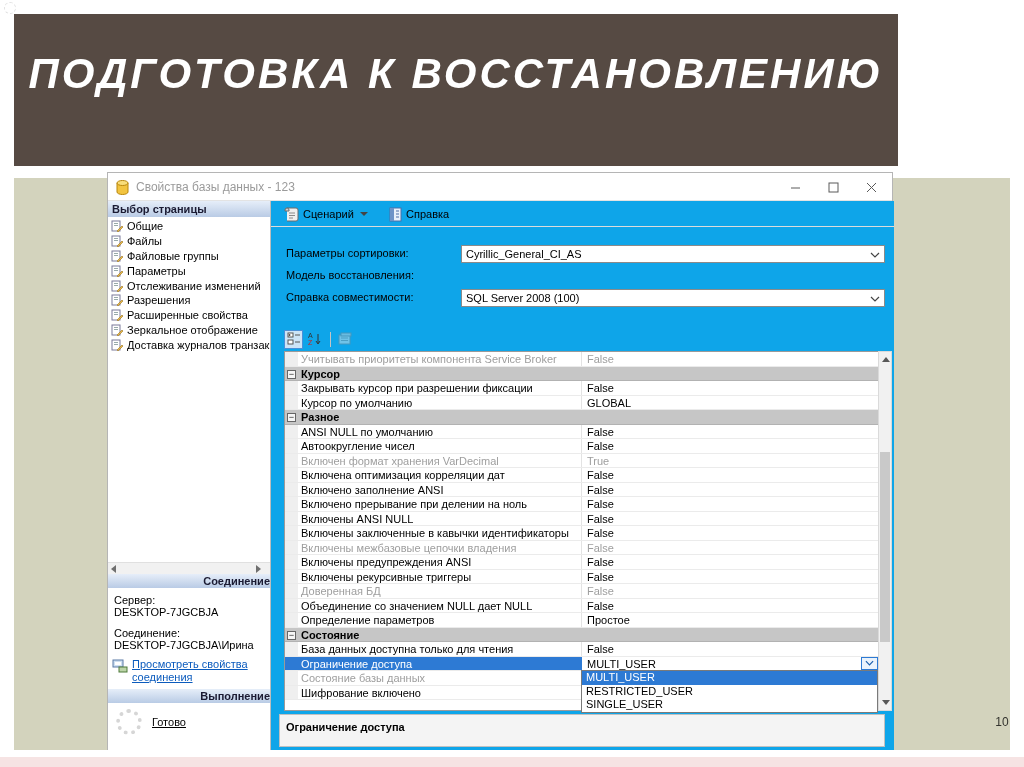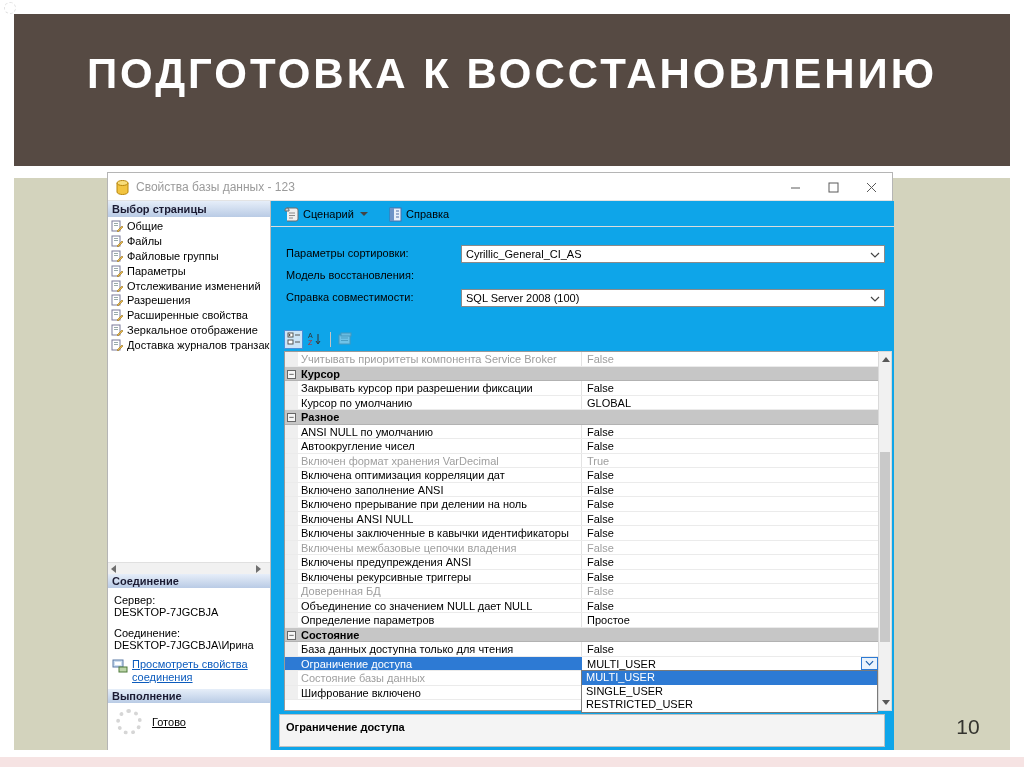--- a/index.html
+++ b/index.html
@@ -1,25 +1,25 @@
 <!DOCTYPE html>
 <html><head>
 <meta charset="utf-8">
 <style>
   * { margin:0; padding:0; box-sizing:border-box; }
   html,body { width:1024px; height:767px; background:#ffffff; font-family:"Liberation Sans", sans-serif; }
   .canvas { position:relative; width:1024px; height:767px; background:#ffffff; overflow:hidden; }
 
   .deco-mark { position:absolute; left:4px; top:2px; width:12px; height:12px; border:1px dashed #e2e2e2; border-radius:50%; }
 
-  .slide-header { position:absolute; left:14px; top:14px; width:996px; height:152px; background:#564a43; }
+  .slide-header { position:absolute; left:14px; top:14px; width:884px; height:152px; background:#564a43;font-style:italic; }
   .slide-title  { text-align:center; padding-top:36px; font-size:42px; font-weight:bold; color:#ffffff; letter-spacing:3px; }
 
   .slide-body { position:absolute; left:14px; top:178px; width:996px; height:572px; background:#d3d3bd; }
-  .page-number { position:absolute; left:934px; top:537px; width:40px; text-align:center; font-size:21px; color:#33332e; }
+  .page-number { position:absolute; left:968px; top:537px; width:40px; text-align:center; font-size:12px; color:#33332e; }
 
   .bottom-strip { position:absolute; left:0; top:757px; width:1024px; height:10px; background:#f6e3e3; }
 
   
   .dialog { position:absolute; left:107px; top:172px; width:786px; height:578px; background:#f0f0f0; border:1px solid #b5b5b5; font-size:11px; color:#000; }
 
   .titlebar { position:absolute; left:0; top:0; width:100%; height:28px; background:#ffffff; border-bottom:1px solid #e3e3e3; }
   .titlebar .db-ico { position:absolute; left:8px; top:7px; }
   .titlebar .tb-title { position:absolute; left:28px; top:0; line-height:28px; font-size:12px; color:#9b9b9b; white-space:nowrap; }
   .win-btns { position:absolute; right:2px; top:0; height:28px; display:flex; }
@@ -29,21 +29,21 @@
   .pane-header { height:16px; line-height:16px; font-weight:bold; padding-left:4px; background:linear-gradient(#e6eef9,#b9cbe5); color:#1b1b33; white-space:nowrap; overflow:hidden; }
   .side-items { padding-top:2px; }
   .side-item { height:14.8px; display:flex; align-items:center; padding-left:3px; white-space:nowrap; overflow:hidden; cursor:default; }
   .side-item svg { flex:0 0 auto; margin-right:4px; }
 
   .hscroll { position:absolute; left:0; top:361px; width:162px; height:12px; background:#f1f1f1; border-top:1px solid #e0e0e0; }
   .hs-arrow { position:absolute; top:2px; width:0; height:0; border-top:4px solid transparent; border-bottom:4px solid transparent; }
   .hs-left  { left:3px; border-right:5px solid #6f6f6f; }
   .hs-right { right:9px; border-left:5px solid #6f6f6f; }
 
-  .sec-header { position:absolute; left:0; width:162px; height:14px; line-height:14px; font-weight:bold; padding-left:4px; background:linear-gradient(#e6eef9,#b9cbe5); color:#1b1b33; }
+  .sec-header { position:absolute; left:0; width:162px; height:14px; line-height:14px; font-weight:bold; padding-left:4px; background:linear-gradient(#e6eef9,#b9cbe5); color:#1b1b33;text-align:right; }
   .conn-header { top:373px; }
   .exec-header { top:488px; }
   .sb-text { position:absolute; left:6px; white-space:nowrap; }
   .link-row { position:absolute; left:4px; top:457px; width:152px; }
   .link-row svg { position:absolute; left:0; top:1px; }
   .link-text { display:inline-block; margin-left:20px; width:124px; color:#0b5bbd; text-decoration:underline; line-height:13px; cursor:pointer; }
   .spinner { position:absolute; left:8px; top:508px; width:26px; height:26px; border:4px dotted #d6d6d6; border-radius:50%; }
   .ready-label { position:absolute; left:44px; top:515px;text-decoration:underline; }
 
   .right-area { position:absolute; left:163px; top:28px; width:623px; height:549px; background:#0ea5e9; }
@@ -438,22 +438,22 @@
         </div>
 
       <div class="vscroll">
         <div class="vs-arrow vs-up"></div>
         <div class="vs-thumb"></div>
         <div class="vs-arrow vs-down"></div>
       </div>
 
       <div class="dropdown" id="dropdown">
           <div class="dd-item dd-selected">MULTI_USER</div>
+          <div class="dd-item">RESTRICTED_USER</div>
           <div class="dd-item">SINGLE_USER</div>
-          <div class="dd-item">RESTRICTED_USER</div>
         </div>
 
       <div class="desc-panel">
         <div class="desc-title">Ограничение доступа</div>
       </div>
 
     </div>
   </div>
 
   <div class="bottom-strip"></div>

